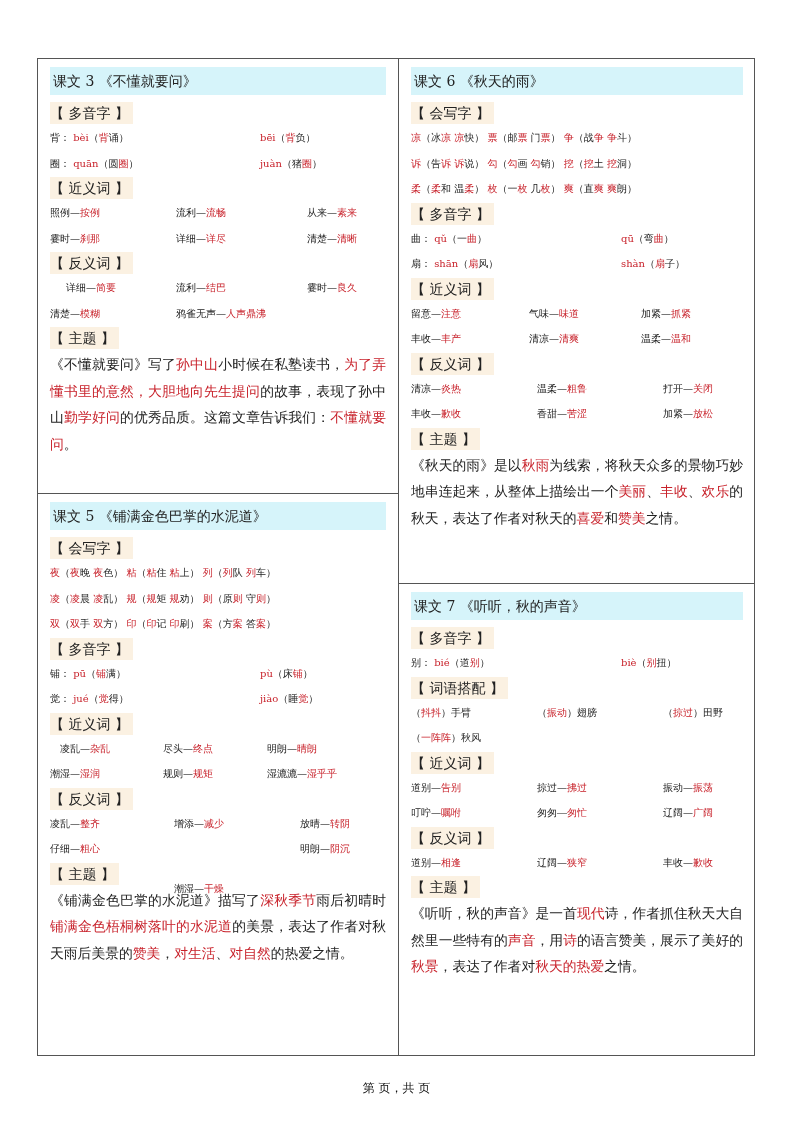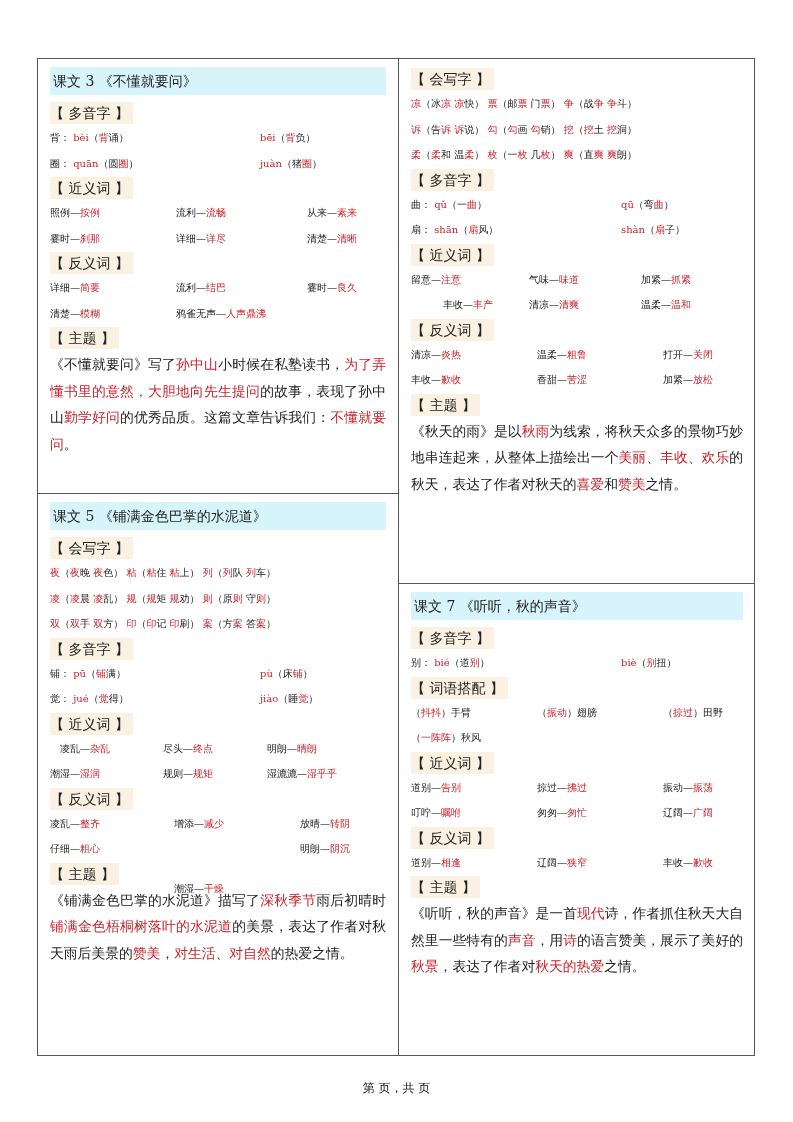--- a/index.html
+++ b/index.html
@@ -42,21 +42,21 @@
     <div><div class="sec-tag">【 近义词 】</div><div class="row">
           <span class="col" style="left: 0px;"><span>照例—</span><span class="red">按例</span></span>
           <span class="col" style="left: 126px;"><span>流利—</span><span class="red">流畅</span></span>
           <span class="col" style="left: 257px;"><span>从来—</span><span class="red">素来</span></span>
         </div><div class="row">
           <span class="col" style="left: 0px;"><span>霎时—</span><span class="red">刹那</span></span>
           <span class="col" style="left: 126px;"><span>详细—</span><span class="red">详尽</span></span>
           <span class="col" style="left: 257px;"><span>清楚—</span><span class="red">清晰</span></span>
         </div></div>
     <div><div class="sec-tag">【 反义词 】</div><div class="row">
-          <span class="col" style="left: 0px;"><span>详细—</span><span class="red">简要</span></span>
+          <span class="col" style="left: 16px;"><span>详细—</span><span class="red">简要</span></span>
           <span class="col" style="left: 126px;"><span>流利—</span><span class="red">结巴</span></span>
           <span class="col" style="left: 257px;"><span>霎时—</span><span class="red">良久</span></span>
         </div><div class="row">
           <span class="col" style="left: 0px;"><span>清楚—</span><span class="red">模糊</span></span>
           <span class="col" style="left: 126px;"><span>鸦雀无声—</span><span class="red">人声鼎沸</span></span>
         </div></div>
     <div><div class="sec-tag">【 主题 】</div><div class="para"><span>《不懂就要问》写了</span><span class="red">孙中山</span><span>小时候在私塾读书，</span><span class="red">为了弄懂书里的意然，大胆地向先生提问</span><span>的故事，表现了孙中山</span><span class="red">勤学好问</span><span>的优秀品质。这篇文章告诉我们：</span><span class="red">不懂就要问</span><span>。</span></div></div>
   </div>
 
   <div class="cell l2">
@@ -84,34 +84,35 @@
           <span class="col" style="left: 250px;"><span>放晴—</span><span class="red">转阴</span></span>
         </div><div class="row">
           <span class="col" style="left: 0px;"><span>仔细—</span><span class="red">粗心</span></span>
           <span class="col" style="left: 124px; margin-top: 40px;"><span>潮湿—</span><span class="red">干燥</span></span>
           <span class="col" style="left: 250px;"><span>明朗—</span><span class="red">阴沉</span></span>
         </div></div>
     <div><div class="sec-tag">【 主题 】</div><div class="para"><span>《铺满金色巴掌的水泥道》描写了</span><span class="red">深秋季节</span><span>雨后初晴时</span><span class="red">铺满金色梧桐树落叶的水泥道</span><span>的美景，表达了作者对秋天雨后美景的</span><span class="red">赞美</span><span>，</span><span class="red">对生活</span><span>、</span><span class="red">对自然</span><span>的热爱之情。</span></div></div>
   </div>
 
   <div class="cell r1">
+    <div class="lesson-title">课文 6 《秋天的雨》</div>
     <div><div class="sec-tag">【 会写字 】</div><div class="row"><span class="red">凉</span><span>（冰</span><span class="red">凉</span><span> </span><span class="red">凉</span><span>快） </span><span class="red">票</span><span>（邮</span><span class="red">票</span><span> 门</span><span class="red">票</span><span>） </span><span class="red">争</span><span>（战</span><span class="red">争</span><span> </span><span class="red">争</span><span>斗）</span></div><div class="row"><span class="red">诉</span><span>（告</span><span class="red">诉</span><span> </span><span class="red">诉</span><span>说） </span><span class="red">勾</span><span>（</span><span class="red">勾</span><span>画 </span><span class="red">勾</span><span>销） </span><span class="red">挖</span><span>（</span><span class="red">挖</span><span>土 </span><span class="red">挖</span><span>洞）</span></div><div class="row"><span class="red">柔</span><span>（</span><span class="red">柔</span><span>和 温</span><span class="red">柔</span><span>） </span><span class="red">枚</span><span>（一</span><span class="red">枚</span><span> 几</span><span class="red">枚</span><span>） </span><span class="red">爽</span><span>（直</span><span class="red">爽</span><span> </span><span class="red">爽</span><span>朗）</span></div></div>
     <div><div class="sec-tag">【 多音字 】</div><div class="row">
           <span class="col" style="left: 0px;"><span>曲：</span><span class="red"> qǔ</span><span>（</span><span><span>一</span><span class="red">曲</span></span><span>）</span></span>
           <span class="col" style="left: 210px;"><span class="red">qū</span><span>（</span><span><span>弯</span><span class="red">曲</span></span><span>）</span></span>
         </div><div class="row">
           <span class="col" style="left: 0px;"><span>扇：</span><span class="red"> shān</span><span>（</span><span><span class="red">扇</span><span>风</span></span><span>）</span></span>
           <span class="col" style="left: 210px;"><span class="red">shàn</span><span>（</span><span><span class="red">扇</span><span>子</span></span><span>）</span></span>
         </div></div>
     <div><div class="sec-tag">【 近义词 】</div><div class="row">
           <span class="col" style="left: 0px;"><span>留意—</span><span class="red">注意</span></span>
           <span class="col" style="left: 118px;"><span>气味—</span><span class="red">味道</span></span>
           <span class="col" style="left: 230px;"><span>加紧—</span><span class="red">抓紧</span></span>
         </div><div class="row">
-          <span class="col" style="left: 0px; margin-left: 32px;"><span>丰收—</span><span class="red">丰产</span></span>
+          <span class="col" style="left: 0px;"><span>丰收—</span><span class="red">丰产</span></span>
           <span class="col" style="left: 118px;"><span>清凉—</span><span class="red">清爽</span></span>
           <span class="col" style="left: 230px;"><span>温柔—</span><span class="red">温和</span></span>
         </div></div>
     <div><div class="sec-tag">【 反义词 】</div><div class="row">
           <span class="col" style="left: 0px;"><span>清凉—</span><span class="red">炎热</span></span>
           <span class="col" style="left: 126px;"><span>温柔—</span><span class="red">粗鲁</span></span>
           <span class="col" style="left: 252px;"><span>打开—</span><span class="red">关闭</span></span>
         </div><div class="row">
           <span class="col" style="left: 0px;"><span>丰收—</span><span class="red">歉收</span></span>
           <span class="col" style="left: 126px;"><span>香甜—</span><span class="red">苦涩</span></span>

